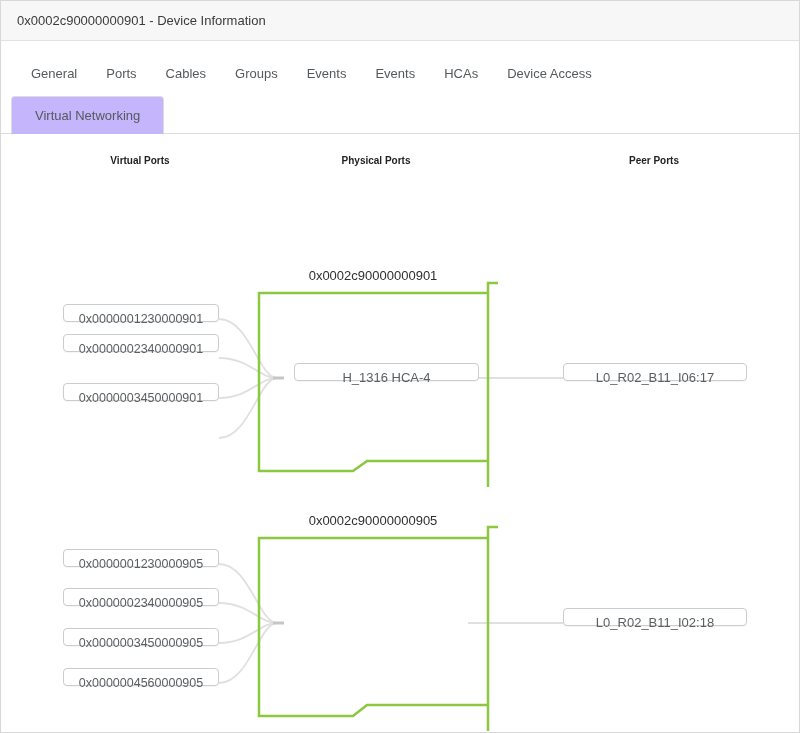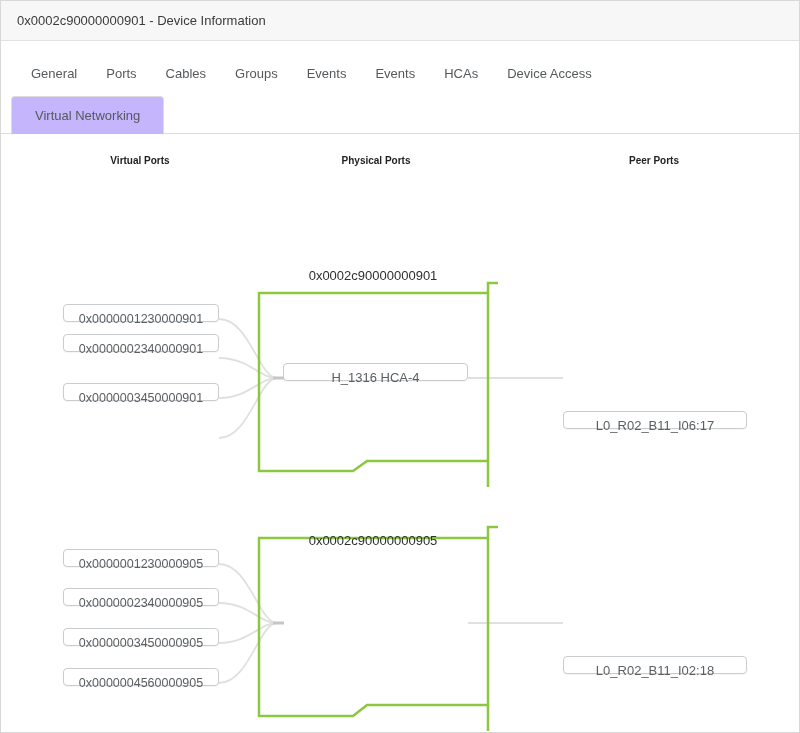--- a/index.html
+++ b/index.html
@@ -45,21 +45,21 @@
   
   #wires { position:absolute; left:0; top:0; z-index:0; pointer-events:none; }
   .node {
     position:absolute; box-sizing:border-box; height:18px;
     background:#fff; border:1px solid #c9cdd0; border-radius:4px;
     font-size:12.5px; color:#5b5f62; text-align:center; line-height:28px;
     white-space:nowrap; z-index:2; box-shadow:0 1px 1px rgba(0,0,0,0.04);
   }
   .vport  { left:62px;  width:156px; }
   .pport  { left:282px; width:185px; font-size:13px; }
-  .peer   { left:562px; width:184px; font-size:13px;margin-top:48px; }
+  .peer   { left:562px; width:184px; font-size:13px; }
   .group-label {
     position:absolute; left:372px; transform:translateX(-50%);
     font-size:13px; color:#2f2f2f; white-space:nowrap; z-index:2;
   }
 </style>
 </head>
 <body>
 
 <div id="app">
 
@@ -110,23 +110,23 @@
     <path d="M497,282 L487,282 L487,486" fill="none" stroke-width="2.5" stroke="#8dc63f"></path>
 
     <path d="M487,537 L258,537 L258,715 L352,715 L366,704 L487,704" fill="none" stroke-width="2.5" stroke="#8dc63f"></path>
     <path d="M497,526 L487,526 L487,730" fill="none" stroke-width="2.5" stroke="#8dc63f"></path>
   </svg>
 
   <div class="group-label" style="top:267px;">0x0002c90000000901</div>
   <div class="node vport" style="top:303px;">0x0000001230000901</div>
   <div class="node vport" style="top:333px;">0x0000002340000901</div>
   <div class="node vport" style="top:382px;">0x0000003450000901</div>
-  <div class="node pport" style="top:362px;">H_1316 HCA-4</div>
+  <div class="node pport" style="top:362px;margin-left:11px;">H_1316 HCA-4</div>
   <div class="node peer" style="top:362px;">L0_R02_B11_I06:17</div>
 
-  <div class="group-label" style="top:532px;">0x0002c90000000905</div>
+  <div class="group-label" style="top:512px;">0x0002c90000000905</div>
   <div class="node vport" style="top:548px;">0x0000001230000905</div>
   <div class="node vport" style="top:587px;">0x0000002340000905</div>
   <div class="node vport" style="top:627px;">0x0000003450000905</div>
   <div class="node vport" style="top:667px;">0x0000004560000905</div>
   <div class="node peer" style="top:607px;">L0_R02_B11_I02:18</div>
 
 </div>
 
 </body></html>

